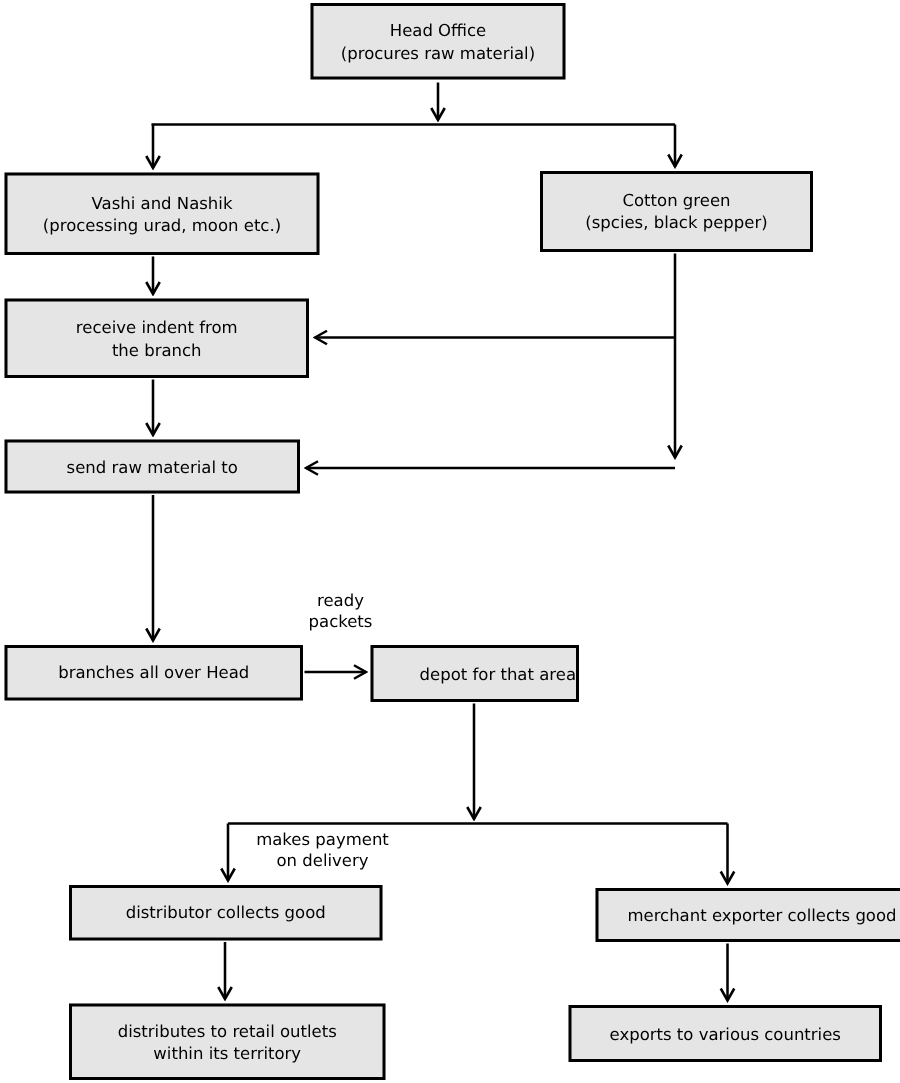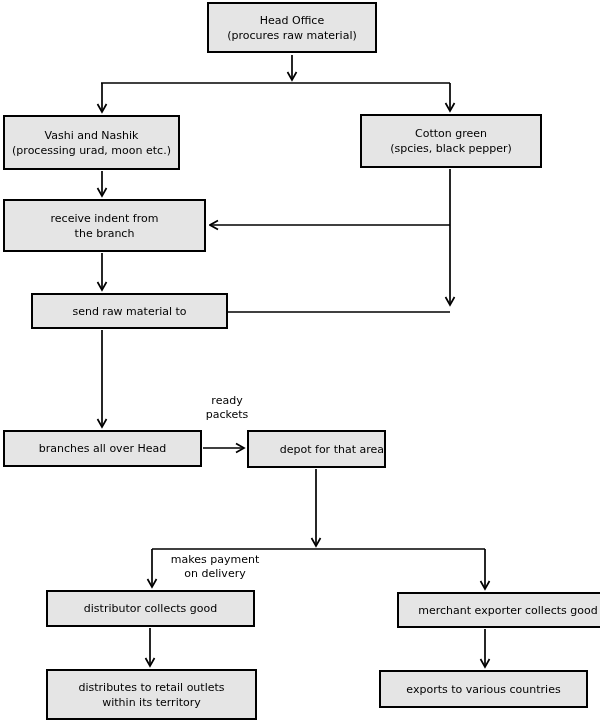--- a/index.html
+++ b/index.html
@@ -75,36 +75,36 @@
       <path d="M150,628 V666" marker-end="url(#arr)"></path>
       <path d="M485,629 V667" marker-end="url(#arr)"></path>
     </g>
   </svg>
 
   <div class="node" style="left:207px; top:2px; width:170px; height:51px;">
     <span>Head Office</span>
     <span>(procures raw material)</span>
   </div>
 
-  <div class="node" style="left:3px; top:115px; width:177px; height:55px;">
+  <div class="node" style="left:3px; top:115px; width:210px; height:55px;">
     <span>Vashi and Nashik</span>
     <span>(processing urad, moon etc.)</span>
   </div>
 
   <div class="node" style="left:360px; top:114px; width:182px; height:54px;">
     <span>Cotton green</span>
     <span>(spcies, black pepper)</span>
   </div>
 
   <div class="node" style="left:3px; top:199px; width:203px; height:53px;">
     <span>receive indent from</span>
     <span>the branch</span>
   </div>
 
-  <div class="node" style="left:3px; top:293px; width:197px; height:36px;margin-left:28px;">
+  <div class="node" style="left:3px; top:293px; width:197px; height:36px;">
     <span>send raw material to</span>
   </div>
 
   <div class="node" style="left:3px; top:430px; width:199px; height:37px;">
     <span>branches all over Head</span>
   </div>
 
   <div class="node" style="left:247px; top:430px; width:139px; height:38px;align-items:flex-end;">
     <span>depot for that area</span>
   </div>

